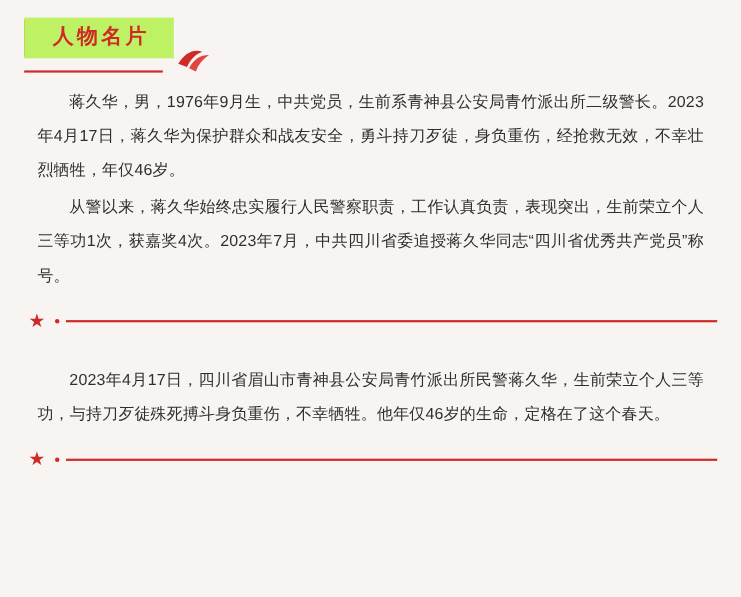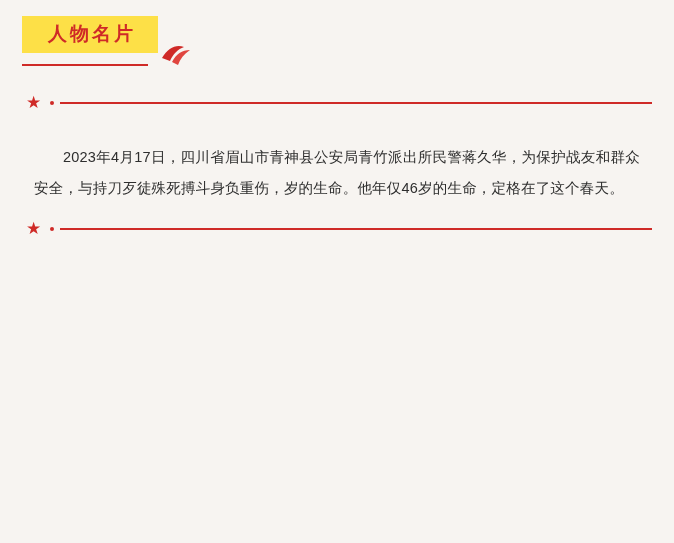--- a/index.html
+++ b/index.html
@@ -39,21 +39,21 @@
     position: absolute;
     left: 0;
     top: 2px;
     width: 10px;
     height: 34px;
     background: #cf2a27;
   }
   .title-plate {
     position: relative;
     display: inline-block;
-    background: #fde047;
+    background: #bef264;
     padding: 5px 22px 6px 26px;
     margin-left: 0;
   }
   .title-text {
     font-size: 19px;
     font-weight: bold;
     letter-spacing: 3px;
     color: #cf2a27;
     line-height: 26px;
   }
@@ -138,31 +138,35 @@
     </div>
     <span class="title-underline"></span>
     <span class="flourish">
       <svg width="34" height="24" viewBox="0 0 34 24" xmlns="http://www.w3.org/2000/svg">
         <path d="M2 16 C8 6, 16 2, 24 5 C18 7, 13 12, 10 19 Z" fill="#cf2a27"></path>
         <path d="M12 20 C16 12, 22 8, 30 8 C24 12, 20 17, 18 23 Z" fill="#e0453f"></path>
       </svg>
     </span>
   </div>
 
+  <div class="content">
+    <p class="para">蒋久华，男，1976年9月生，中共党员，生前系青神县公安局青竹派出所二级警长。2023年4月17日，蒋久华为保护群众和战友安全，勇斗持刀歹徒，身负重伤，经抢救无效，不幸壮烈牺牲，年仅46岁。</p>
+    <p class="para">从警以来，蒋久华始终忠实履行人民警察职责，工作认真负责，表现突出，生前荣立个人三等功1次，获嘉奖4次。2023年7月，中共四川省委追授蒋久华同志“四川省优秀共产党员”称号。</p>
+  </div>
 
   <div class="divider">
     <span class="star">★</span>
     <span class="dot"></span>
     <span class="rule"></span>
   </div>
 
   <div class="gap"></div>
 
   <div class="content">
-    <p class="para">2023年4月17日，四川省眉山市青神县公安局青竹派出所民警蒋久华，为保护战友和群众安全，与持刀歹徒殊死搏斗身负重伤，岁的生命。他年仅46岁的生命，定格在了这个春天。</p>
+    <p class="para">2023年4月17日，四川省眉山市青神县公安局青竹派出所民警蒋久华，生前荣立个人三等功，与持刀歹徒殊死搏斗身负重伤，不幸牺牲。他年仅46岁的生命，定格在了这个春天。</p>
   </div>
 
   <div class="divider">
     <span class="star">★</span>
     <span class="dot"></span>
     <span class="rule"></span>
   </div>
 
 </div>
 

